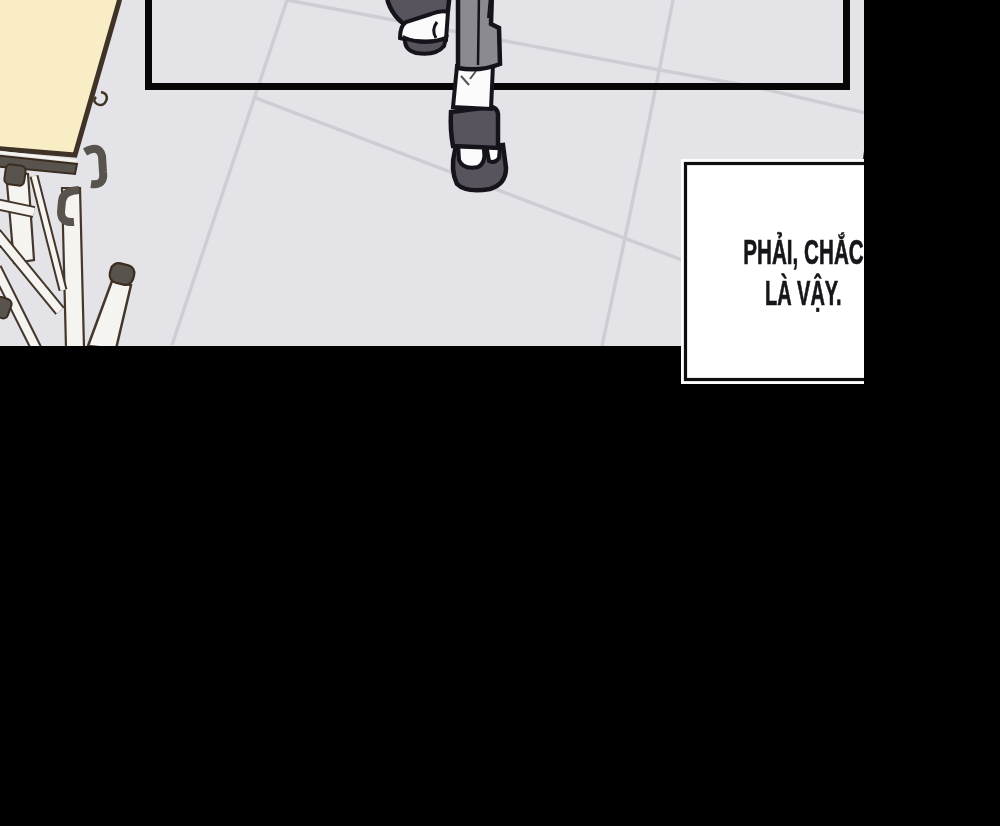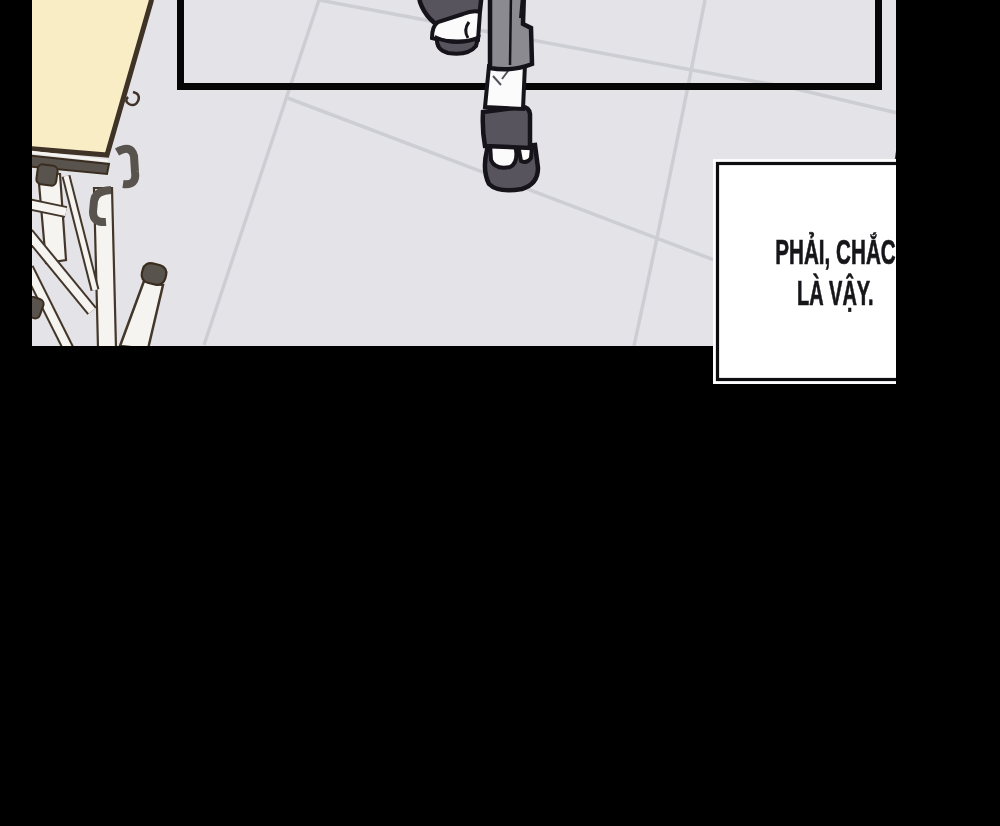--- a/index.html
+++ b/index.html
@@ -1,16 +1,16 @@
 <!DOCTYPE html>
 <html><head>
 <meta charset="utf-8">
 <style>
 html,body{margin:0;padding:0;background:#000;}
-#stage{position:relative;width:864px;height:826px;overflow:hidden;font-family:"Liberation Sans",sans-serif;margin-left:32px;}
+#stage{position:relative;width:864px;height:826px;overflow:hidden;font-family:"Liberation Sans",sans-serif;}
 </style>
 </head>
 <body>
 <div id="stage">
 <svg width="1000" height="826" viewBox="0 0 1000 826" xmlns="http://www.w3.org/2000/svg">
 
 <rect x="0" y="0" width="1000" height="348" fill="#e4e4e8"></rect>
 
 <g stroke="#cdced3" stroke-width="3.5" fill="none">
 <path d="M287,0 L172,345"></path>

